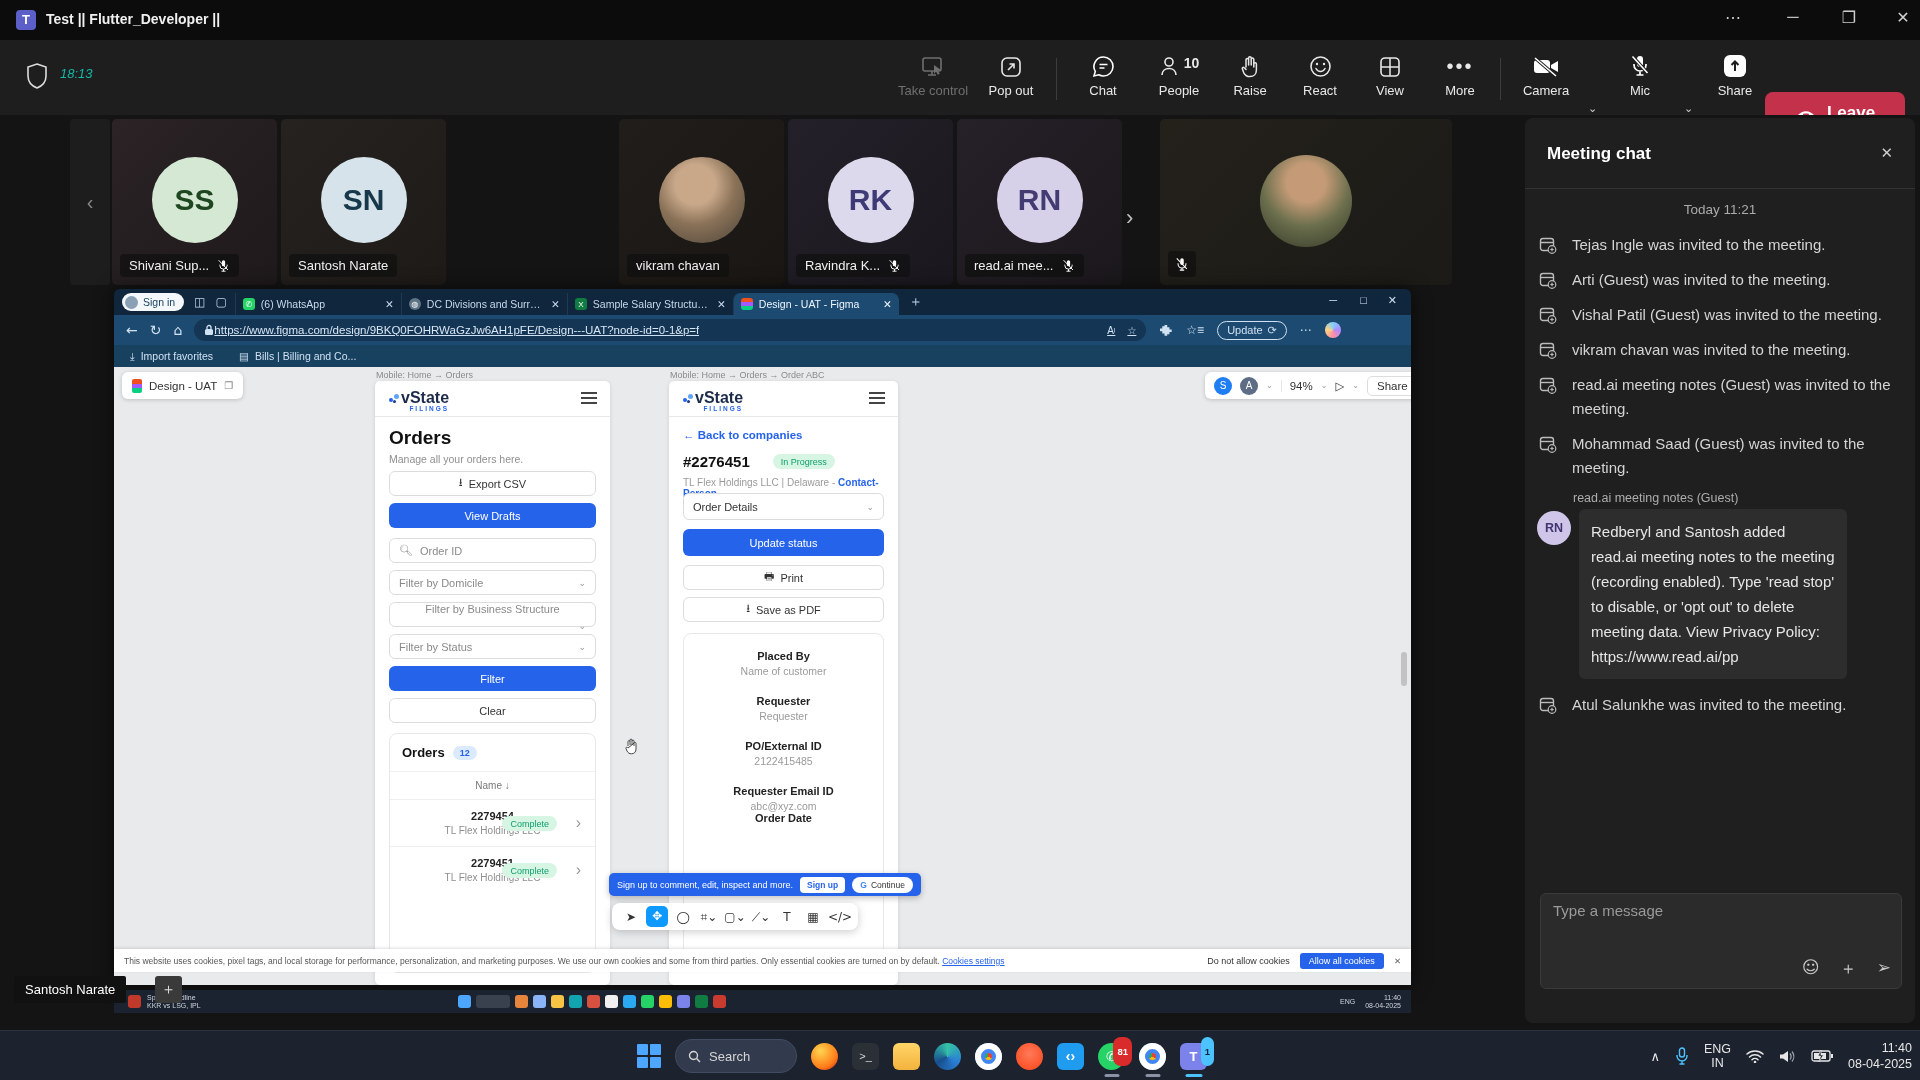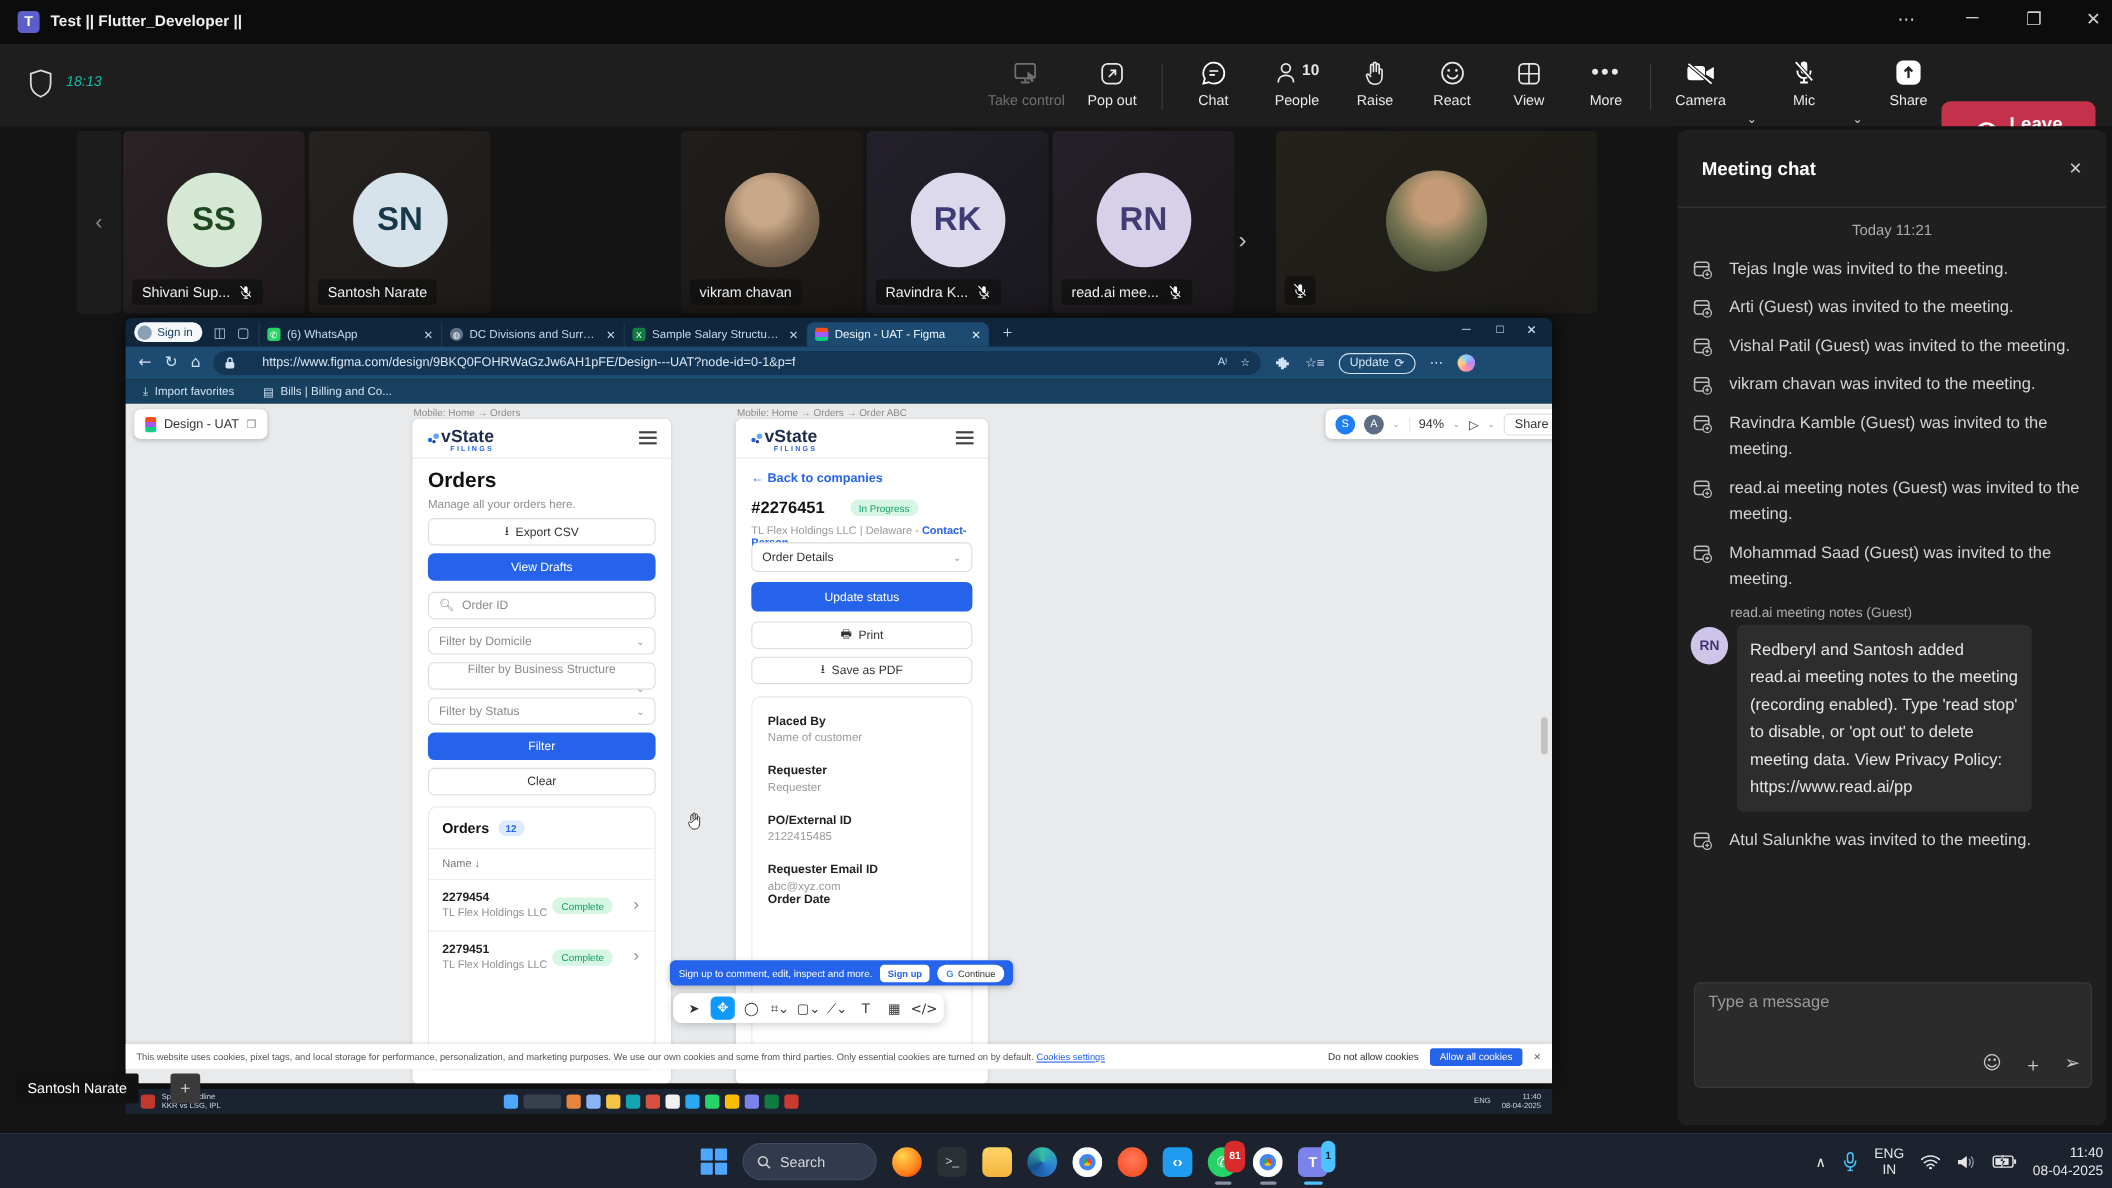--- a/index.html
+++ b/index.html
@@ -45,21 +45,21 @@
   .tsic { font-size:12px; margin-left:10px; color:#bcd2e6; }
   .btab { height:22px; margin-top:4px; width:166px; display:flex; align-items:center; gap:6px; padding:0 7px; font-size:10.5px; color:#c6d9ec; border-left:1px solid #1d3document. }
   .btab { border-left:1px solid #1e3a55; }
   .btab .tx { white-space:nowrap; overflow:hidden; text-overflow:ellipsis; flex:1; }
   .btab.active { background:#1d4a70; border-radius:7px 7px 0 0; color:#eef6ff; }
   .fav16 { width:12px; height:12px; border-radius:3px; flex:none; display:flex; align-items:center; justify-content:center; font-size:8px; color:#fff; }
   .newtab { font-size:14px; margin-left:10px; color:#bcd2e6; }
   .bwin-ctl { position:absolute; top:5px; font-size:11px; color:#cfe1f3; }
   .urlrow { position:relative; width:100%; height:30px; background:#1d4a70; display:flex; align-items:center; color:#cfe1f3; }
   .nav-ic { font-size:14px; margin-left:12px; font-family:"DejaVu Sans", sans-serif; }
-  .urlpill { margin-left:12px; width:952px; height:22px; background:#143554; border-radius:11px; display:flex; align-items:center; padding:0 10px; gap:24px; }
+  .urlpill { margin-left:12px; width:952px; height:22px; background:#143554; border-radius:11px; display:flex; align-items:center; padding:0 10px; gap:0;text-decoration:underline; }
   .urltext { font-size:11.5px; color:#d8e6f4; white-space:nowrap; overflow:hidden; }
   .url-right { display:flex; align-items:center; gap:13px; margin-left:14px; font-size:12px; }
   .update-pill { height:19px; border:1px solid #cfe1f3; border-radius:10px; padding:0 9px; font-size:11px; display:flex; align-items:center; gap:5px; }
   .copilot { width:16px; height:16px; border-radius:50%; background:conic-gradient(#7fd0ff,#b388ff,#ff8fa3,#ffd180,#7fd0ff); }
   .favrow { position:relative; width:100%; height:22px; background:#18405f; display:flex; align-items:center; gap:26px; padding-left:16px; color:#cfe1f3; font-size:10.5px; }
   .favitem { display:flex; align-items:center; gap:6px; }
 
   
   .fig { position:relative; width:100%; height:618px; background:#e9eaec; overflow:hidden; }
   .fig-label { position:absolute; font-size:9px; color:#8a8a8a; }
@@ -69,21 +69,21 @@
   .vlogo small { display:block; font-size:6.5px; color:#2563eb; letter-spacing:2px; text-align:right; margin-top:-2px; font-weight:bold; }
   .vmark { position:absolute; left:-12px; top:4px; width:10px; height:10px; }
   .vmark i { position:absolute; border-radius:50%; background:#2563eb; }
   .burger { position:absolute; right:13px; top:11px; width:16px; height:12px; border-top:2px solid #444; border-bottom:2px solid #444; }
   .burger:before { content:""; position:absolute; left:0; top:3px; width:100%; height:2px; background:#444; }
   .fbtn { position:absolute; left:14px; right:14px; height:25px; border-radius:6px; font-size:11px; display:flex; align-items:center; justify-content:center; gap:6px; }
   .fbtn.outline { border:1px solid #dcdcdc; color:#333; background:#fff; }
   .fbtn.blue { background:#2563eb; color:#fff; }
   .fbtn.field { justify-content:flex-start; padding:0 9px; color:#8a8a8a; }
   .fbtn .dd { margin-left:auto; color:#999; font-size:9px; }
-  .card { position:absolute; left:14px; right:14px; border:1px solid #e8e8e8; border-radius:8px; background:#fff; }
+  .card { position:absolute; left:14px; right:14px; border:1px solid #e8e8e8; border-radius:8px; background:#fff;text-align:center; }
   .badge-soft { background:#dbeafe; color:#2563eb; border-radius:9px; font-size:9px; padding:2px 7px; font-weight:bold; }
   .status-pill { background:#d7f5e3; color:#0e9f6e; border-radius:9px; font-size:9px; padding:2.5px 8px; }
   .rowdiv { height:1px; background:#eee; }
   .o-id { font-size:11px; font-weight:bold; color:#222; }
   .o-co { font-size:10px; color:#8f8f8f; margin-top:3px; }
   .f2label { font-size:11px; font-weight:bold; color:#222; }
   .f2val { font-size:10.5px; color:#9a9a9a; margin-top:3px; }
   .signup-bar { position:absolute; background:#2563eb; border-radius:5px; height:23px; display:flex; align-items:center; gap:7px; padding:0 8px; color:#fff; font-size:9px; box-shadow:0 2px 6px rgba(0,0,0,.25); }
   .su-btn { background:#fff; color:#2563eb; border-radius:4px; font-size:8.5px; font-weight:bold; padding:3px 7px; }
   .gc-btn { background:#fff; color:#333; border-radius:9px; font-size:8.5px; padding:3px 8px; display:flex; gap:4px; align-items:center; }
@@ -652,29 +652,20 @@
       <div class="sysmsg">
         <svg class="cic" width="18" height="18" viewBox="0 0 18 18">
             <rect x="1.5" y="2.5" width="13" height="12" rx="2.5" fill="none" stroke="#bbb" stroke-width="1.4"></rect>
             <path d="M1.5 6.5h13" stroke="#bbb" stroke-width="1.4"></path>
             <circle cx="13" cy="13.5" r="3.8" fill="#1f1f1f" stroke="#bbb" stroke-width="1.2"></circle>
             <path d="M13 11.8v3.4M11.3 13.5h3.4" stroke="#bbb" stroke-width="1.2"></path>
           </svg>
         <span>vikram chavan was invited to the meeting.</span>
         </div>
 
-      <div class="sysmsg">
-        <svg class="cic" width="18" height="18" viewBox="0 0 18 18">
-            <rect x="1.5" y="2.5" width="13" height="12" rx="2.5" fill="none" stroke="#bbb" stroke-width="1.4"></rect>
-            <path d="M1.5 6.5h13" stroke="#bbb" stroke-width="1.4"></path>
-            <circle cx="13" cy="13.5" r="3.8" fill="#1f1f1f" stroke="#bbb" stroke-width="1.2"></circle>
-            <path d="M13 11.8v3.4M11.3 13.5h3.4" stroke="#bbb" stroke-width="1.2"></path>
-          </svg>
-        <span>Ravindra Kamble (Guest) was invited to the meeting.</span>
-        </div>
 
       <div class="sysmsg">
         <svg class="cic" width="18" height="18" viewBox="0 0 18 18">
             <rect x="1.5" y="2.5" width="13" height="12" rx="2.5" fill="none" stroke="#bbb" stroke-width="1.4"></rect>
             <path d="M1.5 6.5h13" stroke="#bbb" stroke-width="1.4"></path>
             <circle cx="13" cy="13.5" r="3.8" fill="#1f1f1f" stroke="#bbb" stroke-width="1.2"></circle>
             <path d="M13 11.8v3.4M11.3 13.5h3.4" stroke="#bbb" stroke-width="1.2"></path>
           </svg>
         <span>read.ai meeting notes (Guest) was invited to the meeting.</span>
         </div>

